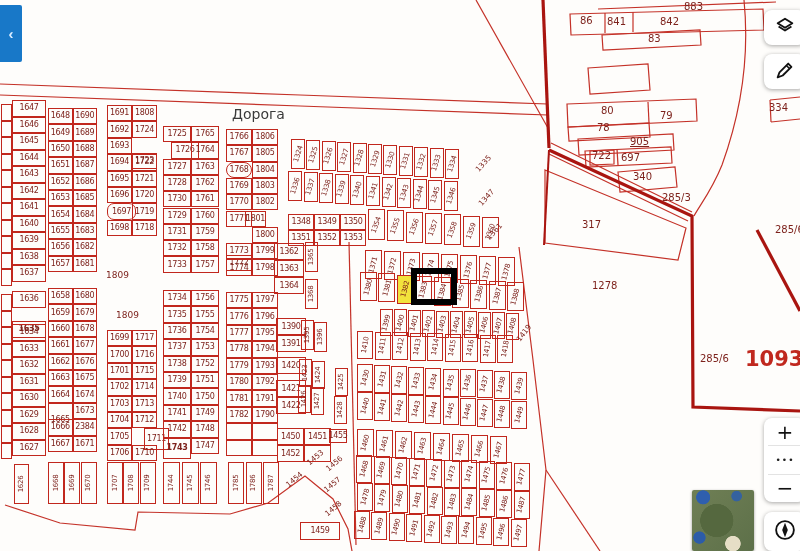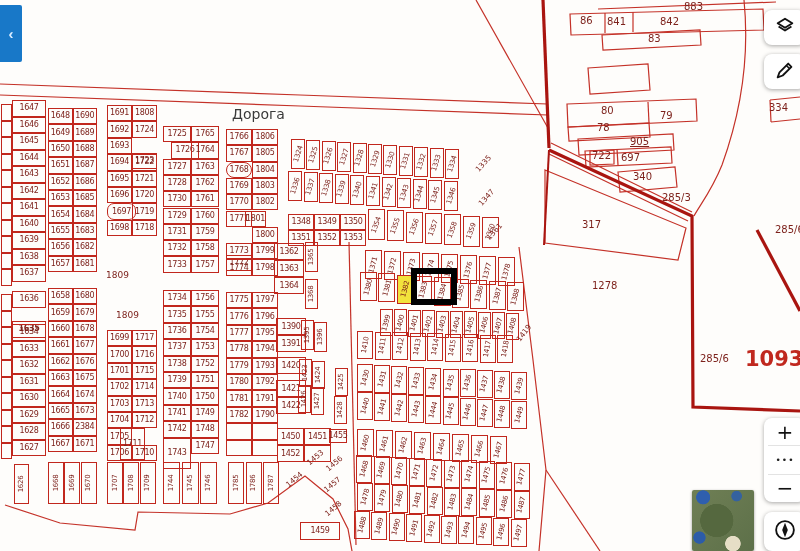--- a/index.html
+++ b/index.html
@@ -148,21 +148,21 @@
       <div class="cell" style="left: 72.5px; top: 222.8px; width: 24.5px; height: 16.4px;">1683</div>
       <div class="cell" style="left: 72.5px; top: 239.2px; width: 24.5px; height: 16.4px;">1682</div>
       <div class="cell" style="left: 72.5px; top: 255.6px; width: 24.5px; height: 16.4px;">1681</div>
       <div class="cell" style="left: 48px; top: 288px; width: 24.5px; height: 16.4px;">1658</div>
       <div class="cell" style="left: 48px; top: 304.4px; width: 24.5px; height: 16.4px;">1659</div>
       <div class="cell" style="left: 48px; top: 320.8px; width: 24.5px; height: 16.4px;">1660</div>
       <div class="cell" style="left: 48px; top: 337.2px; width: 24.5px; height: 16.4px;">1661</div>
       <div class="cell" style="left: 48px; top: 353.6px; width: 24.5px; height: 16.4px;">1662</div>
       <div class="cell" style="left: 48px; top: 370px; width: 24.5px; height: 16.4px;">1663</div>
       <div class="cell" style="left: 48px; top: 386.4px; width: 24.5px; height: 16.4px;">1664</div>
-      <div class="cell" style="left: 48px; top: 402.8px; width: 24.5px; height: 16px;">1665</div>
+      <div class="cell" style="left: 48px; top: 402.8px; width: 24.5px; height: 34px;">1665</div>
       <div class="cell" style="left: 48px; top: 419.2px; width: 24.5px; height: 16.4px;">1666</div>
       <div class="cell" style="left: 48px; top: 435.6px; width: 24.5px; height: 16.4px;">1667</div>
       <div class="cell" style="left: 72.5px; top: 288px; width: 24.5px; height: 16.4px;">1680</div>
       <div class="cell" style="left: 72.5px; top: 304.4px; width: 24.5px; height: 16.4px;">1679</div>
       <div class="cell" style="left: 72.5px; top: 320.8px; width: 24.5px; height: 16.4px;">1678</div>
       <div class="cell" style="left: 72.5px; top: 337.2px; width: 24.5px; height: 16.4px;">1677</div>
       <div class="cell" style="left: 72.5px; top: 353.6px; width: 24.5px; height: 16.4px;">1676</div>
       <div class="cell" style="left: 72.5px; top: 370px; width: 24.5px; height: 16.4px;">1675</div>
       <div class="cell" style="left: 72.5px; top: 386.4px; width: 24.5px; height: 16.4px;">1674</div>
       <div class="cell" style="left: 72.5px; top: 402.8px; width: 24.5px; height: 16.4px;">1673</div>
@@ -191,21 +191,21 @@
       <div class="cell" style="left: 107px; top: 395.6px; width: 25px; height: 16.4px;">1703</div>
       <div class="cell" style="left: 107px; top: 412px; width: 25px; height: 16.4px;">1704</div>
       <div class="cell" style="left: 107px; top: 428.4px; width: 25px; height: 16.4px;">1705</div>
       <div class="cell" style="left: 107px; top: 444.8px; width: 25px; height: 16.4px;">1706</div>
       <div class="cell" style="left: 132px; top: 330px; width: 25px; height: 16.4px;">1717</div>
       <div class="cell" style="left: 132px; top: 346.4px; width: 25px; height: 16.4px;">1716</div>
       <div class="cell" style="left: 132px; top: 362.8px; width: 25px; height: 16.4px;">1715</div>
       <div class="cell" style="left: 132px; top: 379.2px; width: 25px; height: 16.4px;">1714</div>
       <div class="cell" style="left: 132px; top: 395.6px; width: 25px; height: 16.4px;">1713</div>
       <div class="cell" style="left: 132px; top: 412px; width: 25px; height: 16.4px;">1712</div>
-      <div class="cell" style="left: 120px; top: 428.4px; width: 25px; height: 32px;">1711</div>
+      <div class="cell" style="left: 144px; top: 428.4px; width: 25px; height: 22px;">1711</div>
       <div class="cell" style="left: 132px; top: 444.8px; width: 25px; height: 16.4px;">1710</div>
       <div class="cell" style="left: 163px; top: 126px; width: 28px; height: 16.3px;">1725</div>
       <div class="cell" style="left: 171px; top: 142.3px; width: 28px; height: 16.3px;">1726</div>
       <div class="cell" style="left: 163px; top: 158.6px; width: 28px; height: 16.3px;">1727</div>
       <div class="cell" style="left: 163px; top: 174.9px; width: 28px; height: 16.3px;">1728</div>
       <div class="cell" style="left: 163px; top: 191.2px; width: 28px; height: 16.3px;">1730</div>
       <div class="cell" style="left: 163px; top: 207.5px; width: 28px; height: 16.3px;">1729</div>
       <div class="cell" style="left: 163px; top: 223.8px; width: 28px; height: 16.3px;">1731</div>
       <div class="cell" style="left: 163px; top: 240.1px; width: 28px; height: 16.3px;">1732</div>
       <div class="cell" style="left: 163px; top: 256.4px; width: 28px; height: 16.3px;">1733</div>
@@ -220,21 +220,21 @@
       <div class="cell" style="left: 191px; top: 256.4px; width: 28px; height: 16.3px;">1757</div>
       <div class="cell" style="left: 163px; top: 290px; width: 28px; height: 16.4px;">1734</div>
       <div class="cell" style="left: 163px; top: 306.4px; width: 28px; height: 16.4px;">1735</div>
       <div class="cell" style="left: 163px; top: 322.8px; width: 28px; height: 16.4px;">1736</div>
       <div class="cell" style="left: 163px; top: 339.2px; width: 28px; height: 16.4px;">1737</div>
       <div class="cell" style="left: 163px; top: 355.6px; width: 28px; height: 16.4px;">1738</div>
       <div class="cell" style="left: 163px; top: 372px; width: 28px; height: 16.4px;">1739</div>
       <div class="cell" style="left: 163px; top: 388.4px; width: 28px; height: 16.4px;">1740</div>
       <div class="cell" style="left: 163px; top: 404.8px; width: 28px; height: 16.4px;">1741</div>
       <div class="cell" style="left: 163px; top: 421.2px; width: 28px; height: 16.4px;">1742</div>
-      <div class="cell" style="left: 163px; top: 437.6px; width: 28px; height: 31px;">1743</div>
+      <div class="cell" style="left: 163px; top: 437.6px; width: 28px; height: 21px; font-weight: bold;">1743</div>
       <div class="cell" style="left: 191px; top: 290px; width: 28px; height: 16.4px;">1756</div>
       <div class="cell" style="left: 191px; top: 306.4px; width: 28px; height: 16.4px;">1755</div>
       <div class="cell" style="left: 191px; top: 322.8px; width: 28px; height: 16.4px;">1754</div>
       <div class="cell" style="left: 191px; top: 339.2px; width: 28px; height: 16.4px;">1753</div>
       <div class="cell" style="left: 191px; top: 355.6px; width: 28px; height: 16.4px;">1752</div>
       <div class="cell" style="left: 191px; top: 372px; width: 28px; height: 16.4px;">1751</div>
       <div class="cell" style="left: 191px; top: 388.4px; width: 28px; height: 16.4px;">1750</div>
       <div class="cell" style="left: 191px; top: 404.8px; width: 28px; height: 16.4px;">1749</div>
       <div class="cell" style="left: 191px; top: 421.2px; width: 28px; height: 16.4px;">1748</div>
       <div class="cell" style="left: 191px; top: 437.6px; width: 28px; height: 16.4px;">1747</div>

